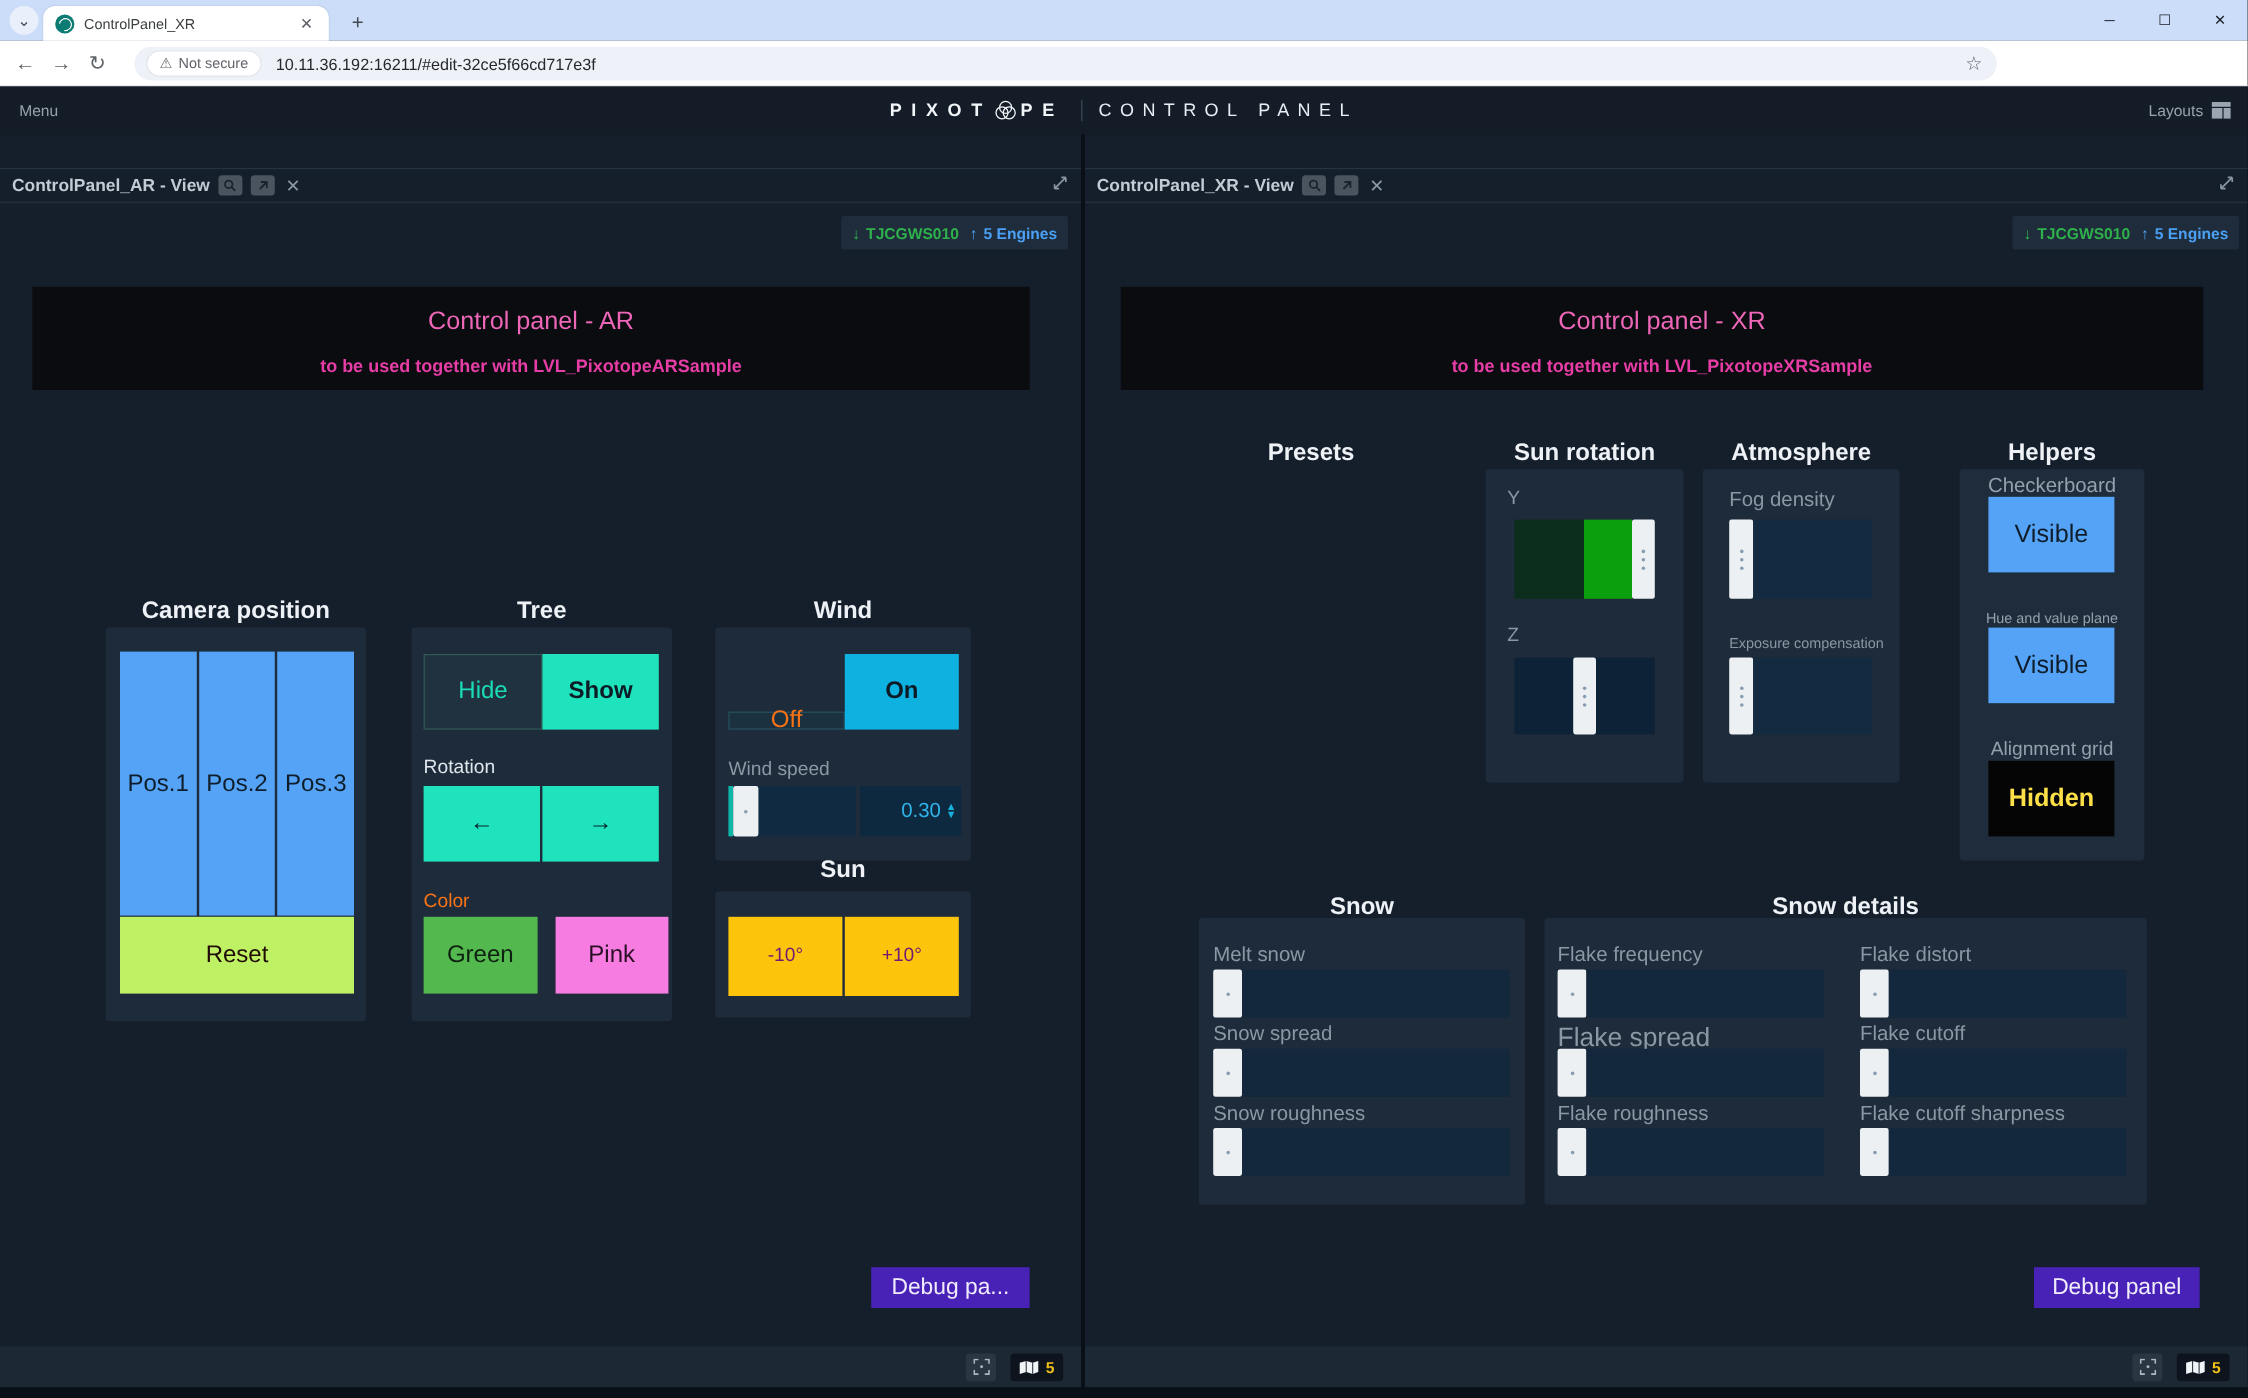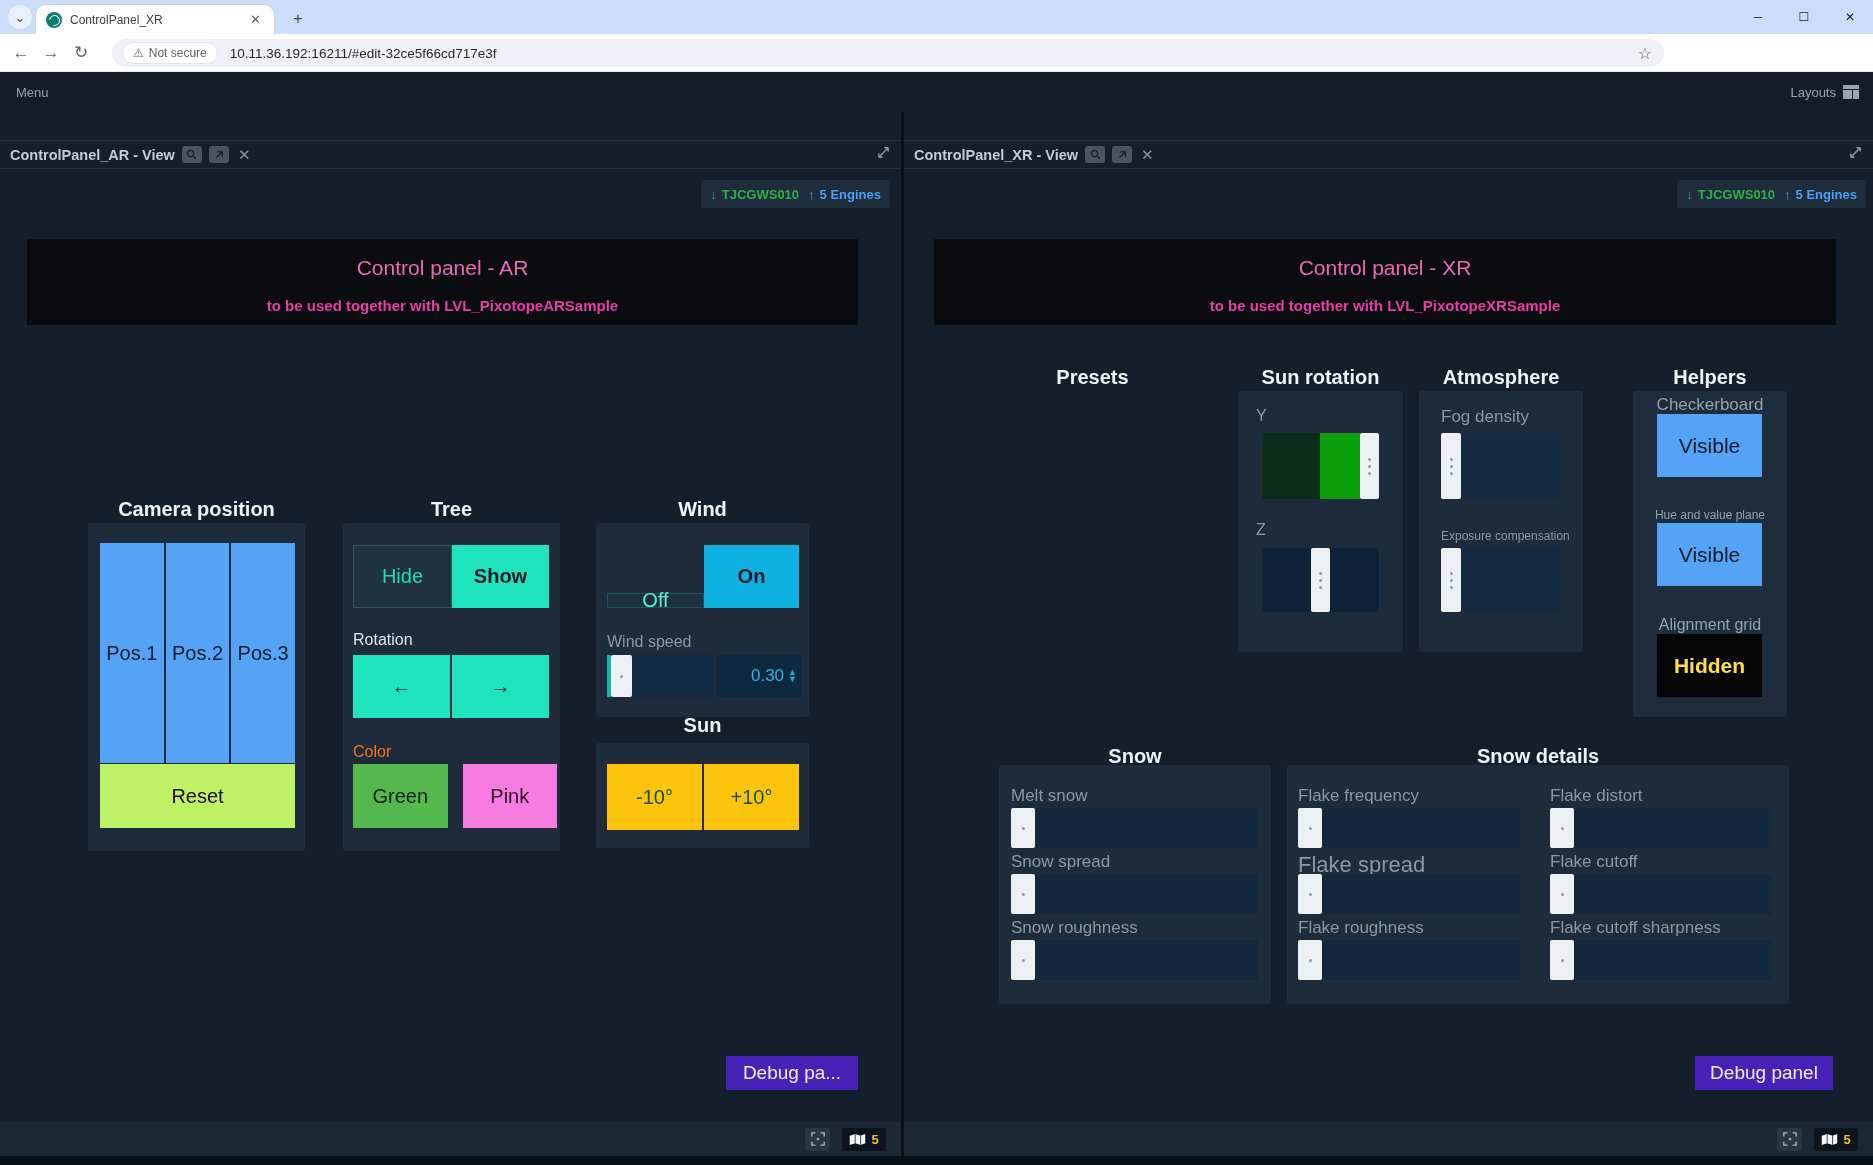--- a/index.html
+++ b/index.html
@@ -60,23 +60,23 @@
   .banner .bs { color:#e73da6; font-size:15px; font-weight:700; margin-top:17px; }
 
   .sec-h { position:absolute; color:#eef2f6; font-size:20px; font-weight:600; text-align:center; }
   .card { position:absolute; background:#1e2b3b; border-radius:3px; }
   .btn { display:flex; align-items:center; justify-content:center; }
   .lbl { position:absolute; color:#8b97a3; font-size:16px; }
 
   .blue-btn { background:#54a3f6; color:#0f1d2b; font-size:20px; }
   .mint-btn { background:#1ee3bd; color:#0d1b26; font-size:20px; }
   .ghost-teal { background:#20323f; border:1px solid #2f5a55; color:#19dcb7; font-size:20px; }
-  .ghost-cyan { background:#1c3140; border:1px solid #27505f; color:#5eead4; font-size:20px;margin-top:48px; }
+  .ghost-cyan { background:#1c3140; border:1px solid #27505f; color:#f97316; font-size:20px;margin-top:48px; }
   .cyan-btn { background:#0eb2e0; color:#0c1b26; font-size:20px; font-weight:700; }
-  .yellow-btn { background:#fcc50b; color:#14532d; font-size:20px; }
+  .yellow-btn { background:#fcc50b; color:#701a75; font-size:16px; }
   .red-btn { background:#bef264; color:#200b06; font-size:20px; }
   .green-btn { background:#53b84e; color:#0e2010; font-size:20px; }
   .pink-btn { background:#f77ce2; color:#2a0f24; font-size:20px; }
   .purple-btn { position:absolute; background:#4822b6; color:#f0ecfb; font-size:19px; display:flex; align-items:center; justify-content:center; }
   .black-btn { background:#050506; color:#fde047; font-size:21px;font-weight:bold; }
 
   .handle { background:#edf0f2; border-radius:2px; display:flex; flex-direction:column; align-items:center; justify-content:center; gap:4px; flex:0 0 auto; }
   .dot { width:3px; height:3px; border-radius:50%; background:#879cb2; }
 
   .spin { display:flex; flex-direction:column; line-height:.75; font-size:9px; color:#17b0da; margin-left:4px; }
@@ -138,20 +138,33 @@
         <path d="M10 3h4v3a2 2 0 1 0 4 0h3v4h-3a2 2 0 1 0 0 4h3v4h-4v-3a2 2 0 1 0-4 0v3H9v-3a2 2 0 1 1 0-4H6v-4h3a2 2 0 1 1 0-4h1z" fill="none" stroke="#5f6368" stroke-width="1.6"></path>
       </svg>
       <div class="vsep"></div>
       <div class="avatar"></div>
       <div class="kebab">⋮</div>
     </div>
   </div>
 
   <div class="appheader">
     <span class="menu-lbl">Menu</span>
+    <div class="logo-wrap">
+      <span class="logo-word">
+        <span>PIXOT</span>
+        <svg width="20" height="20" viewBox="0 0 20 20" style="margin:0 2px">
+          <circle cx="10" cy="7.5" r="5" fill="none" stroke="#f2f5f8" stroke-width="1.1"></circle>
+          <circle cx="7" cy="12" r="5" fill="none" stroke="#f2f5f8" stroke-width="1.1"></circle>
+          <circle cx="13" cy="12" r="5" fill="none" stroke="#f2f5f8" stroke-width="1.1"></circle>
+        </svg>
+        <span>PE</span>
+      </span>
+      <span class="logo-div"></span>
+      <span class="product">CONTROL PANEL</span>
+    </div>
     <div class="layouts">
       <span>Layouts</span>
       <svg width="16" height="14" viewBox="0 0 16 14">
         <rect x="0" y="0" width="16" height="4" fill="#9aa5b1"></rect>
         <rect x="0" y="5" width="9" height="9" fill="#9aa5b1"></rect>
         <rect x="10" y="5" width="6" height="9" fill="#9aa5b1"></rect>
       </svg>
     </div>
   </div>
 

